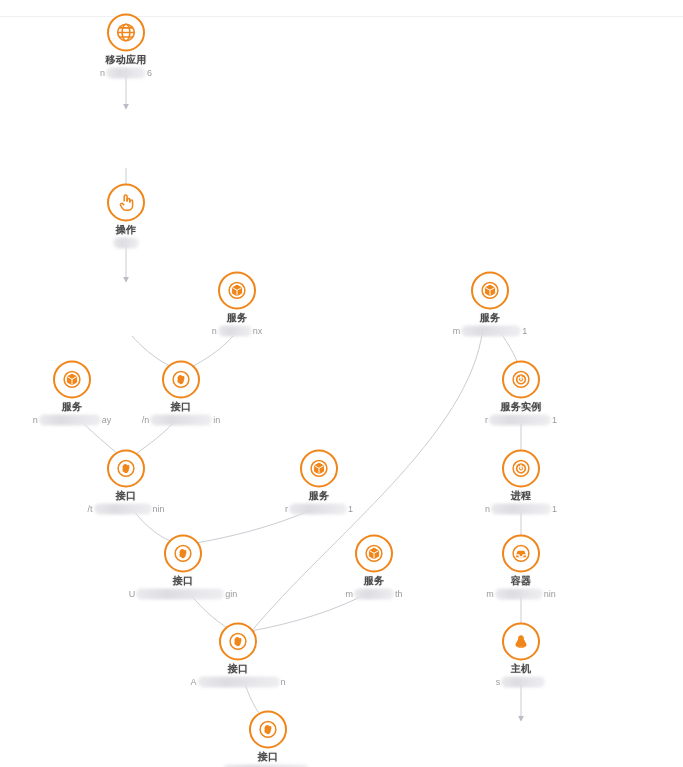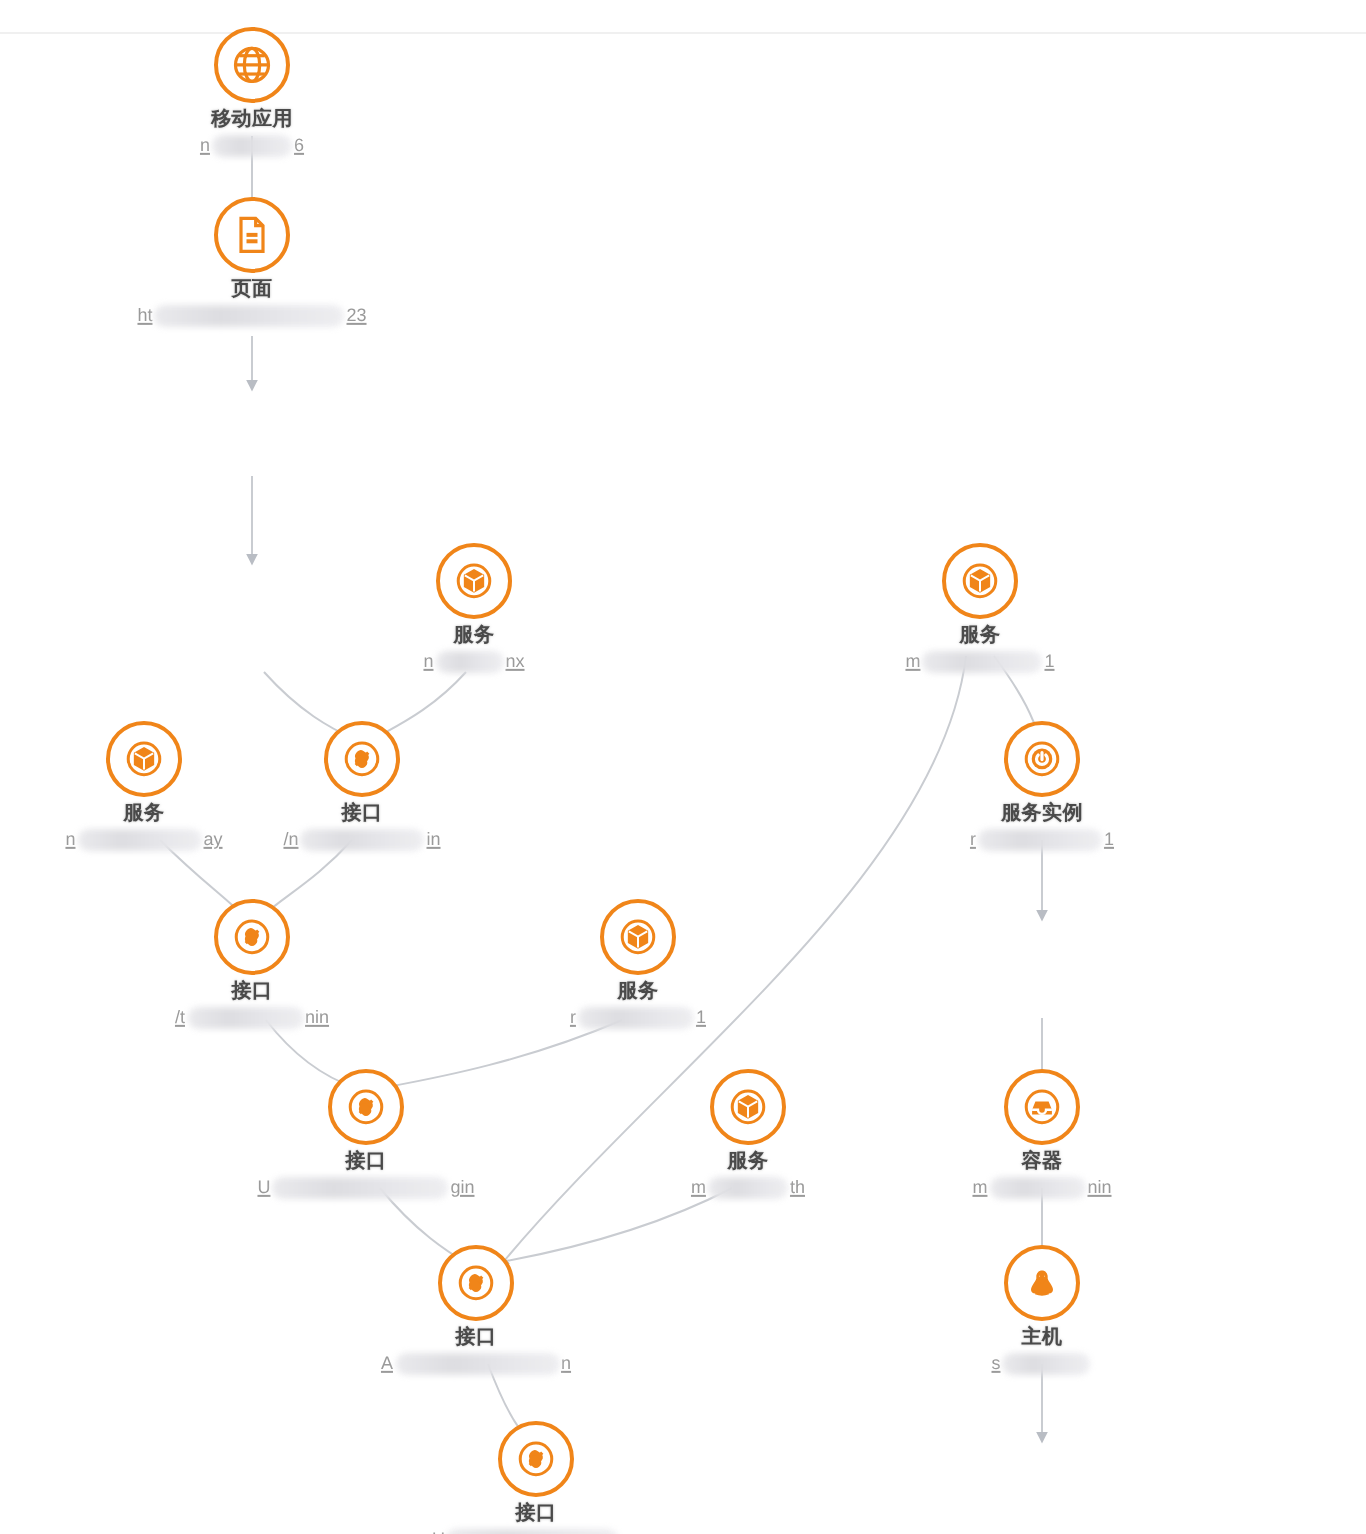--- a/index.html
+++ b/index.html
@@ -21,21 +21,20 @@
   .node.purple .ring{border-color:#9b1fe0;}
   .node .label{
     margin-top:3px;font-size:10px;color:#4a4a4a;line-height:12px;
     font-weight:bold;letter-spacing:.2px;
     text-shadow:0 0 1.2px rgba(120,120,120,.55);
   }
   .node .sub{
     margin-top:1px;font-size:9px;color:#9a9a9a;line-height:11px;
     white-space:nowrap;overflow:visible;
     position:relative;
-    text-decoration:underline;
   }
   
   .node .sub .blur{
     display:inline-block;vertical-align:middle;
     background:linear-gradient(90deg,#e9e9ec 0%,#dcdce0 35%,#e6e6ea 70%,#ededf0 100%);
     border-radius:7px;height:11px;filter:blur(1.6px);opacity:.95;
     margin:0 1px;
   }
   .node .sub .t{vertical-align:middle;}
 
@@ -94,35 +93,34 @@
         <line x1="5" y1="7" x2="19" y2="7"></line>
           <line x1="5" y1="17" x2="19" y2="17"></line>
       </svg>
     </div>
     <div class="label">移动应用</div>
     <div class="sub">
       <span class="t">n</span><span class="blur" style="width:40px;"></span><span class="t">6</span>
     </div>
   </div>
 
-  <div class="node" style="left:126px;top:115px;">
-    <div class="ring">
-      <svg class="ico" viewBox="0 0 24 24" fill="none" stroke="#f08519" stroke-width="1.6">
-        <path d="M6 3 h8 l4 4 v14 H6 z"></path>
-          <path d="M14 3 v4 h4"></path>
-        <line x1="9" y1="12" x2="15" y2="12" stroke-width="2"></line>
-        <line x1="9" y1="15.5" x2="15" y2="15.5" stroke-width="2"></line>
-      </svg>
-    </div>
-    <div class="label">页面</div>
-    <div class="sub">
-      <span class="t">ht</span><span class="blur" style="width:95px;"></span><span class="t">23</span>
-    </div>
-  </div>
-
+
+  <div class="node" style="left:126px;top:200px;">
+    <div class="ring">
+      <svg class="ico" viewBox="0 0 24 24" fill="none" stroke="#f08519" stroke-width="1.5">
+        <path d="M10 11 V5.5 a1.6 1.6 0 0 1 3.2 0 V11"></path>
+        <path d="M13.2 11 V9.2 a1.5 1.5 0 0 1 3 0 V12"></path>
+        <path d="M16.2 12 v-1.2 a1.5 1.5 0 0 1 3 0 V15.5 a5 5 0 0 1 -5 5 h-2 a5 5 0 0 1 -4.3 -2.4 L6 15 a1.5 1.5 0 0 1 2.4 -1.7 L10 15"></path>
+      </svg>
+    </div>
+    <div class="label">操作</div>
+    <div class="sub">
+      <span class="t"></span><span class="blur" style="width:26px;"></span><span class="t"></span>
+    </div>
+  </div>
 
 
   <div class="node" style="left:237px;top:288px;">
     <div class="ring">
       <svg class="ico" viewBox="0 0 24 24" fill="none" stroke="#f08519" stroke-width="1.5">
         <circle cx="12" cy="12" r="8.6"></circle>
         <path d="M12 6.2 L17 9 v6 L12 17.8 L7 15 V9 z" fill="#f08519" stroke="#f08519" stroke-width="1"></path>
         <path d="M7 9 L12 11.8 L17 9 M12 11.8 V17.8" stroke="#fff" stroke-width="1"></path>
       </svg>
     </div>
@@ -212,20 +210,34 @@
         <path d="M12 6.2 L17 9 v6 L12 17.8 L7 15 V9 z" fill="#f08519" stroke="#f08519" stroke-width="1"></path>
         <path d="M7 9 L12 11.8 L17 9 M12 11.8 V17.8" stroke="#fff" stroke-width="1"></path>
       </svg>
     </div>
     <div class="label">服务</div>
     <div class="sub">
       <span class="t">r</span><span class="blur" style="width:58px;"></span><span class="t">1</span>
     </div>
   </div>
 
+  <div class="node" style="left:521px;top:466px;">
+    <div class="ring">
+      <svg class="ico" viewBox="0 0 24 24" fill="none" stroke="#f08519" stroke-width="1.5">
+        <circle cx="12" cy="12" r="8.6"></circle>
+        <circle cx="12" cy="12" r="5.6" fill="#f08519" stroke="none"></circle>
+        <path d="M12 8.6 V12.4" stroke="#fff" stroke-width="1.6" stroke-linecap="round"></path>
+        <path d="M9.9 9.9 a3 3 0 1 0 4.2 0" stroke="#fff" stroke-width="1.6" stroke-linecap="round"></path>
+      </svg>
+    </div>
+    <div class="label">进程</div>
+    <div class="sub">
+      <span class="t">n</span><span class="blur" style="width:60px;"></span><span class="t">1</span>
+    </div>
+  </div>
 
   <div class="node" style="left:183px;top:551px;">
     <div class="ring">
       <svg class="ico" viewBox="0 0 24 24" fill="none" stroke="#f08519" stroke-width="1.5">
         <circle cx="12" cy="12" r="8.6"></circle>
         <path d="M8.6 15.4 L11 13 M13 11 L15.4 8.6" stroke-width="1.6"></path>
         <path d="M9.2 12.2 a2.6 2.6 0 0 1 0 -3.7 l.6 -.6 a2.6 2.6 0 0 1 3.7 0 l1.6 1.6 a2.6 2.6 0 0 1 0 3.7 l-.6 .6 a2.6 2.6 0 0 1 -3.7 0 z" fill="#f08519" stroke="none" transform="rotate(-10 12 12)"></path>
         <path d="M8.8 14.8 a2.4 2.4 0 0 1 0 -3.4 l.5 -.5 a2.4 2.4 0 0 1 3.4 0 l1.5 1.5 a2.4 2.4 0 0 1 0 3.4 l-.5 .5 a2.4 2.4 0 0 1 -3.4 0 z" fill="#f08519" stroke="none"></path>
       </svg>
     </div>

